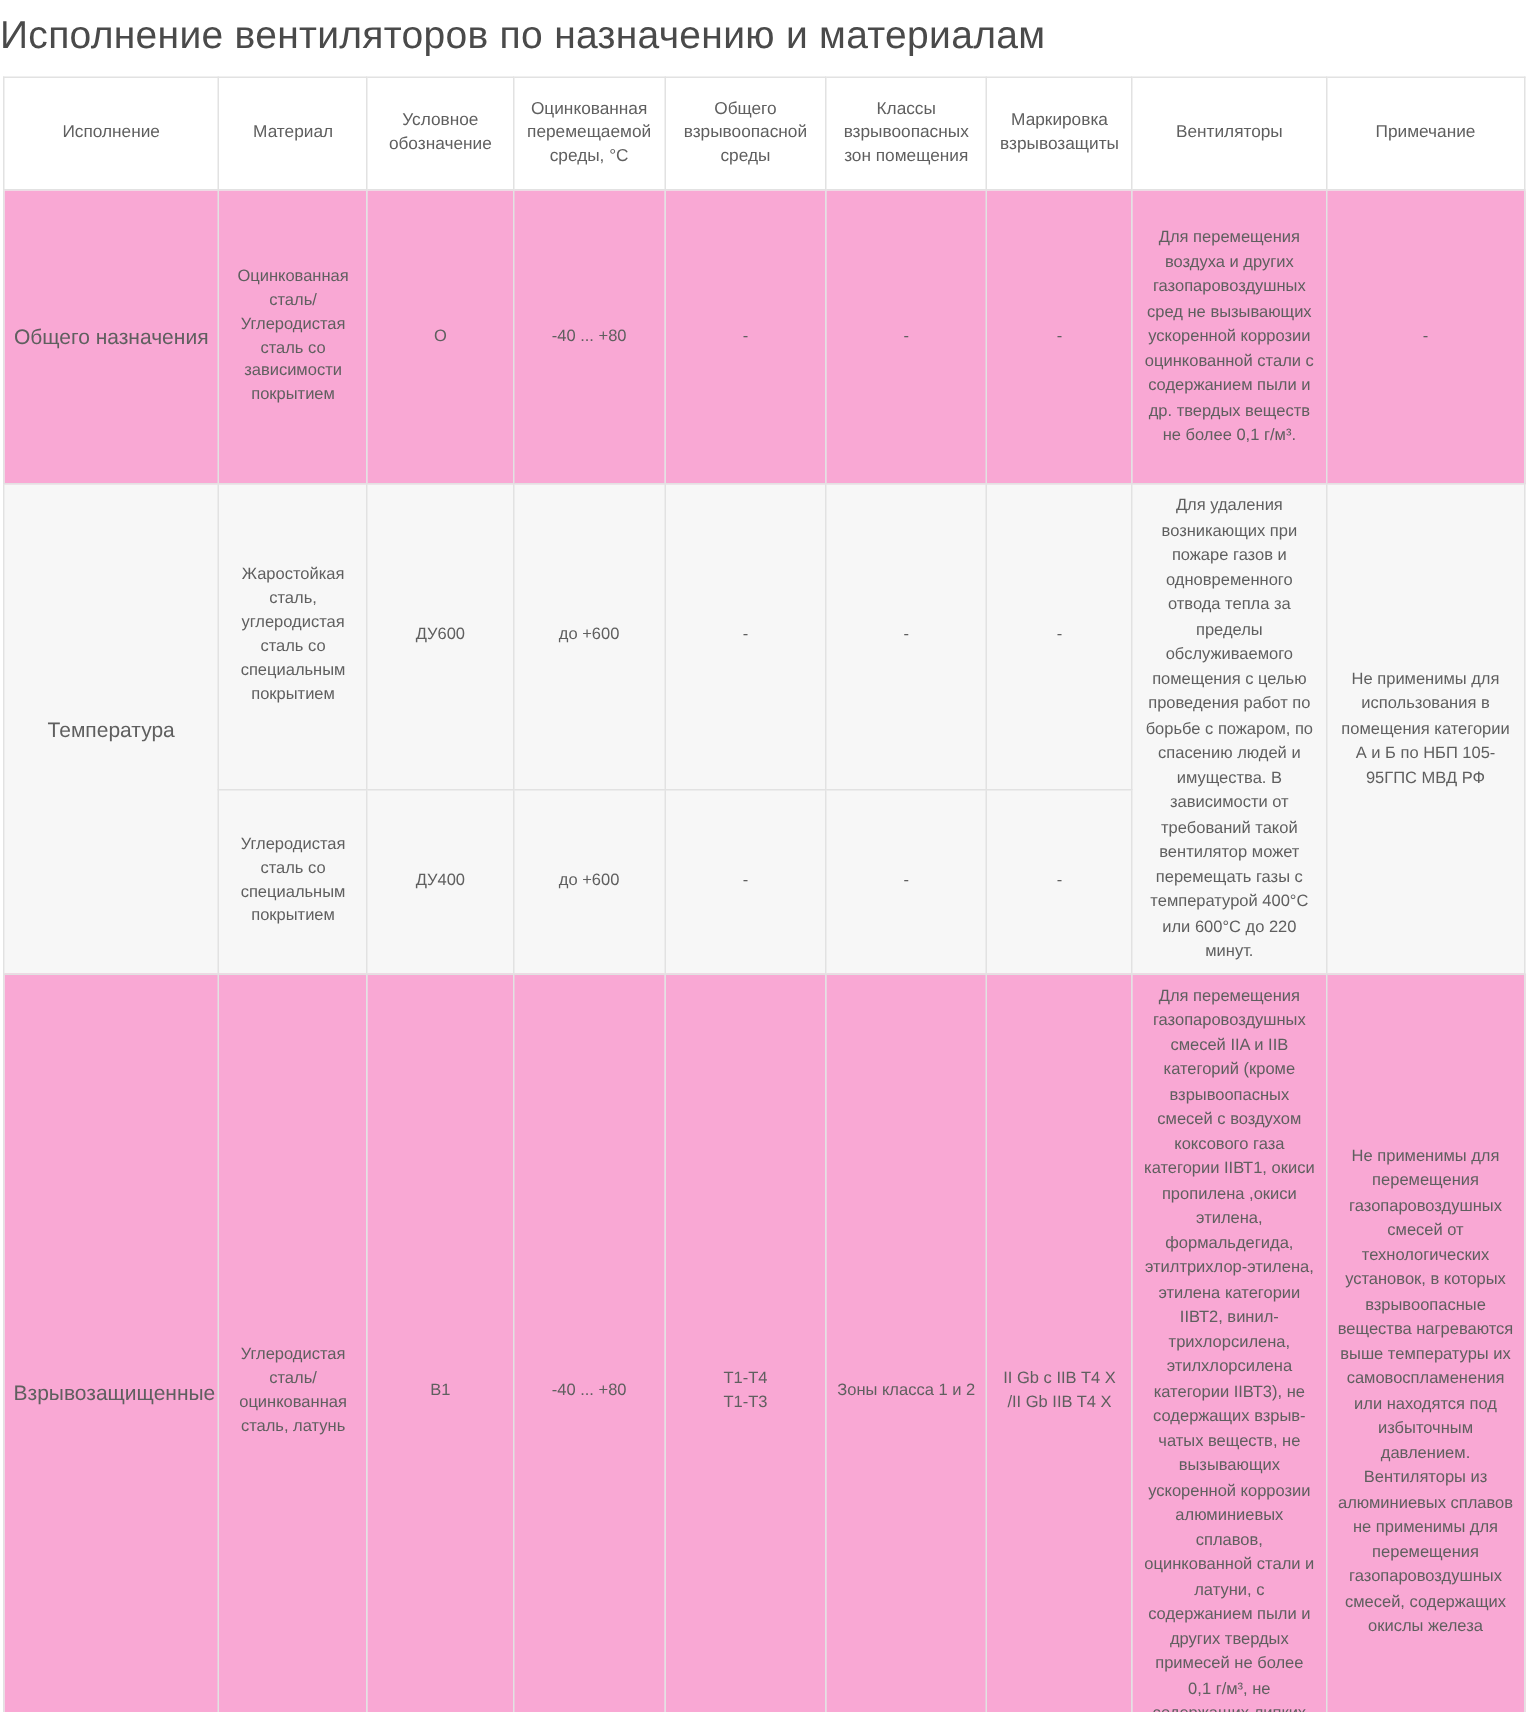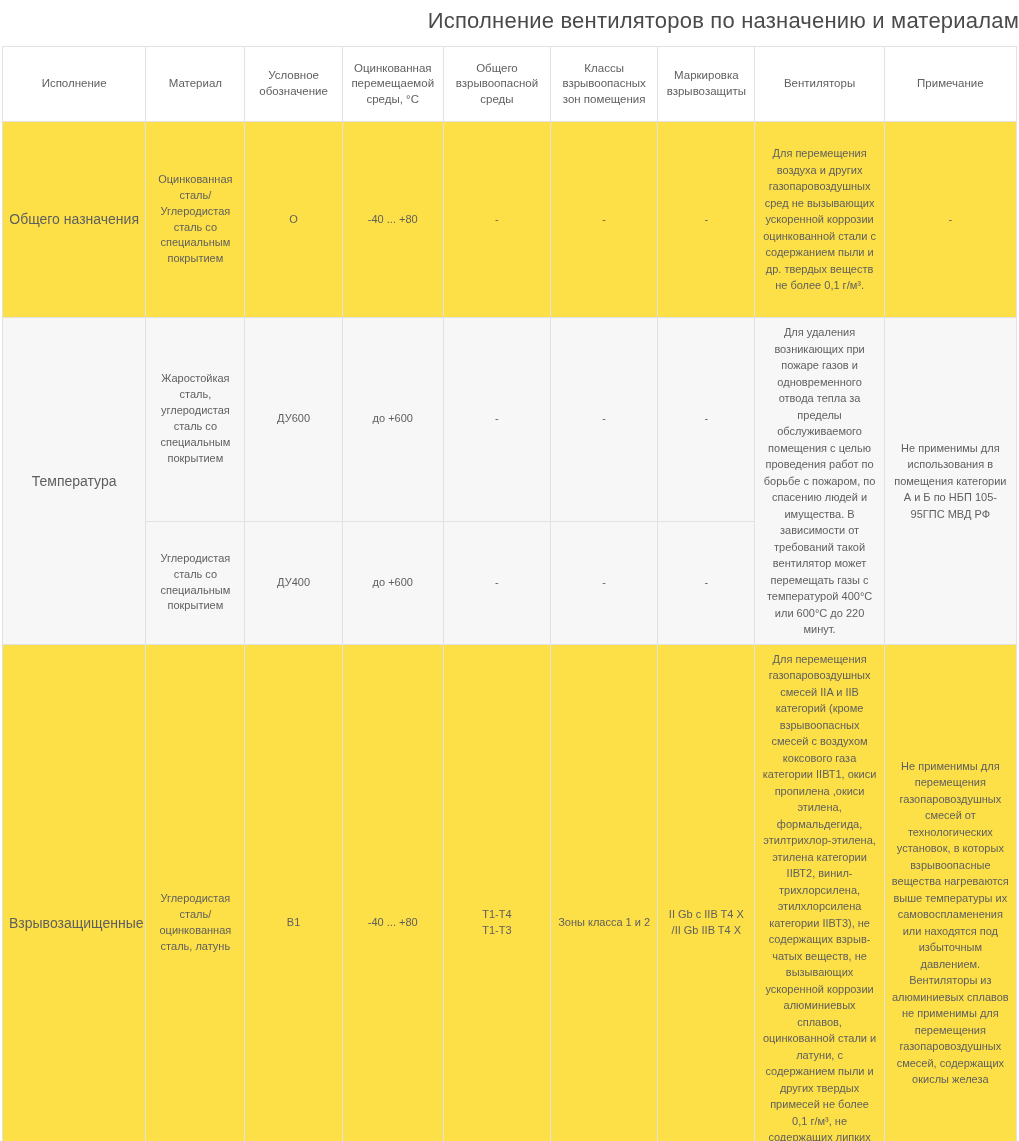--- a/index.html
+++ b/index.html
@@ -12,27 +12,26 @@
     min-height: 1141px;
     font-family: "Liberation Sans", sans-serif;
     color: #5a5a5a;
     -webkit-font-smoothing: antialiased;
   }
   .page {
     width: 1019px;
     box-sizing: border-box;
   }
   .page-title {
-    text-align: right;
-    font-size: 22px;
+    text-align: left;
+    font-size: 26px;
     font-weight: 400;
     color: #4a4a4a;
     margin: 8px 0 12px 0;
     letter-spacing: 0.2px;
-    padding-left: 34px;
   }
   table.spec {
     border-collapse: collapse;
     width: 1015px;
     margin: 0 2px;
     table-layout: fixed;
   }
   table.spec th, table.spec td {
     border: 1px solid #e2e2e2;
     vertical-align: middle;
@@ -45,21 +44,21 @@
     font-weight: 400;
     line-height: 1.35;
     height: 62px;
     background: #ffffff;
     color: #5a5a5a;
   }
   tbody td {
     font-size: 11px;
     line-height: 1.45;
   }
-  tr.band-a td { background: #fde047; }
+  tr.band-a td { background: #f9a8d4; }
   tr.band-b td { background: #f7f7f7; }
   td.shade { background: #f7f7f7; }
   .c-name    { width: 143px; }
   .c-mat     { width: 99px; }
   .c-code    { width: 97px; }
   .c-temp    { width: 101px; }
   .c-group   { width: 107px; }
   .c-zone    { width: 107px; }
   .c-mark    { width: 97px; }
   .c-purpose { width: 129px; }
@@ -104,21 +103,21 @@
         <th>Классы взрывоопасных зон помещения</th>
         <th>Маркировка взрывозащиты</th>
         <th>Вентиляторы</th>
         <th>Примечание</th>
       </tr>
     </thead>
     <tbody>
 
       <tr class="band-a" style="height:196px;">
         <td class="name-cell">Общего назначения</td>
-        <td>Оцинкованная сталь/ Углеродистая сталь со специальным покрытием</td>
+        <td>Оцинкованная сталь/ Углеродистая сталь со зависимости покрытием</td>
         <td>О</td>
         <td>-40 ... +80</td>
         <td class="dash">-</td>
         <td class="dash">-</td>
         <td class="dash">-</td>
         <td class="purpose-cell shade">Для перемещения воздуха и других газопаровоздушных сред не вызывающих ускоренной коррозии оцинкованной стали с содержанием пыли и др. твердых веществ не более 0,1 г/м³.</td>
         <td class="note-cell dash">-</td>
       </tr>
 
       <tr class="band-b" style="height:187px;">

